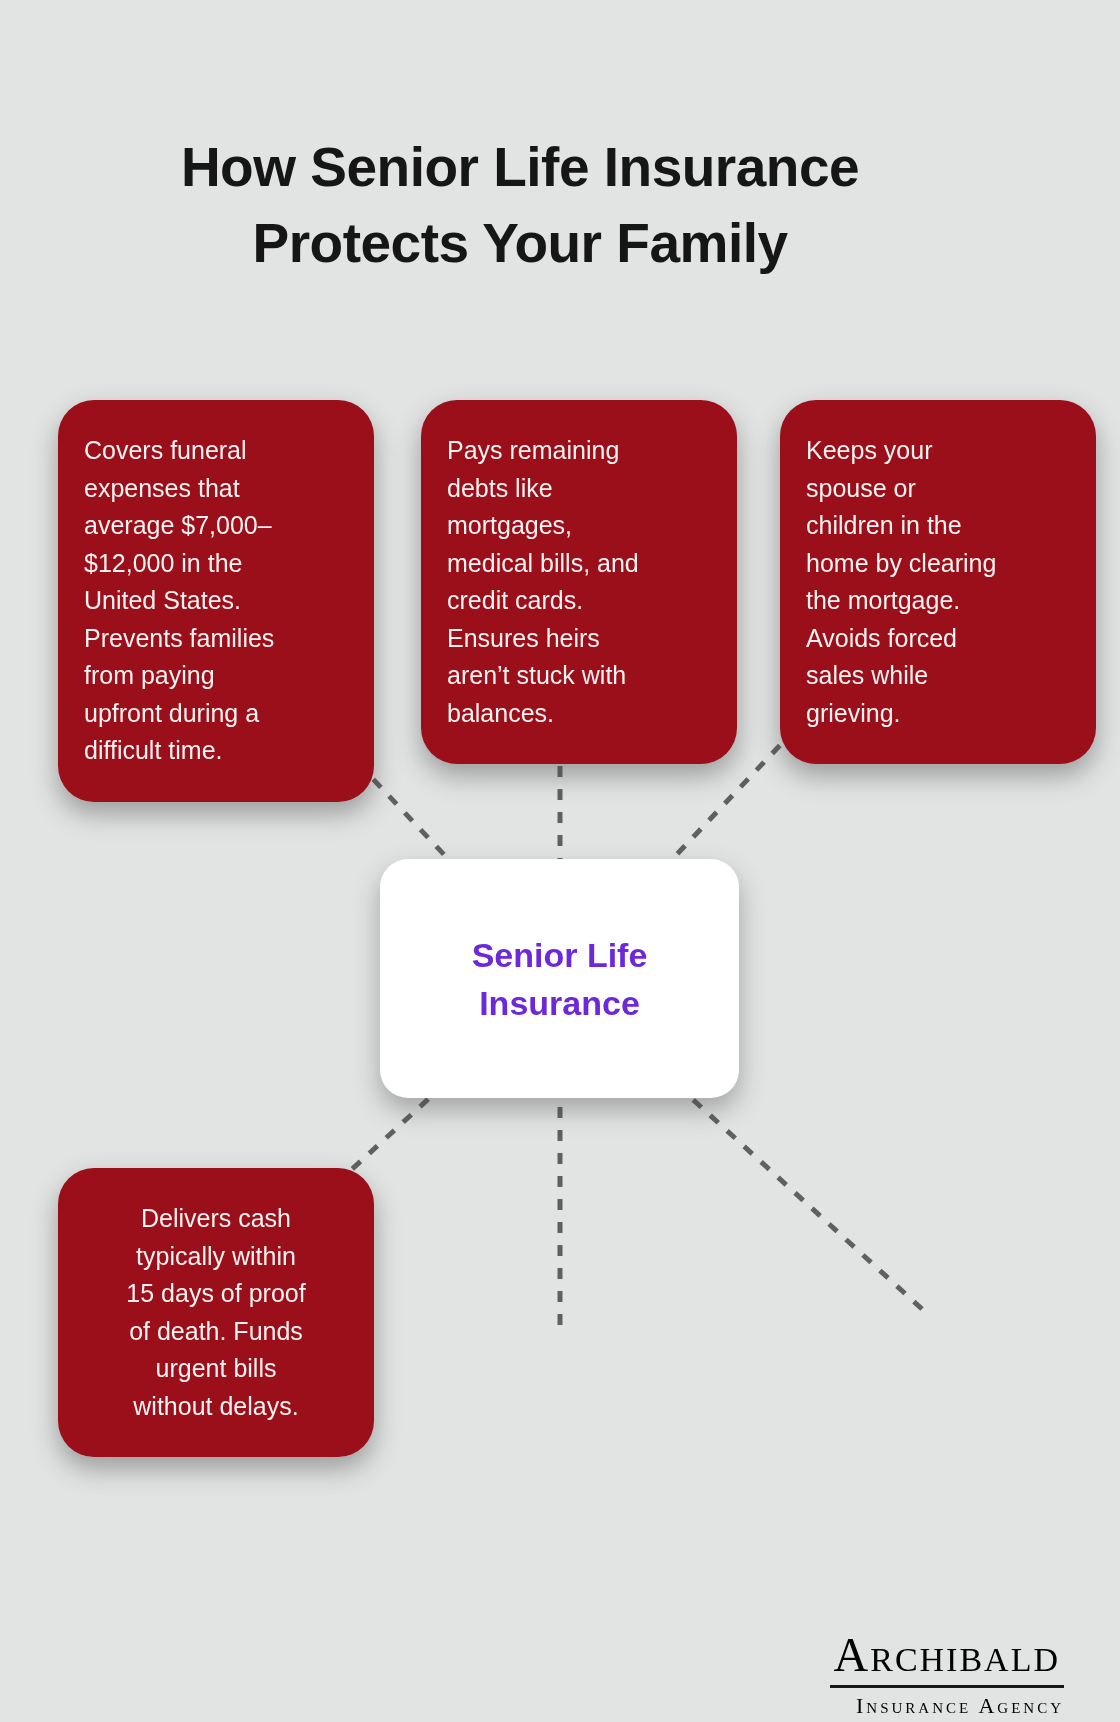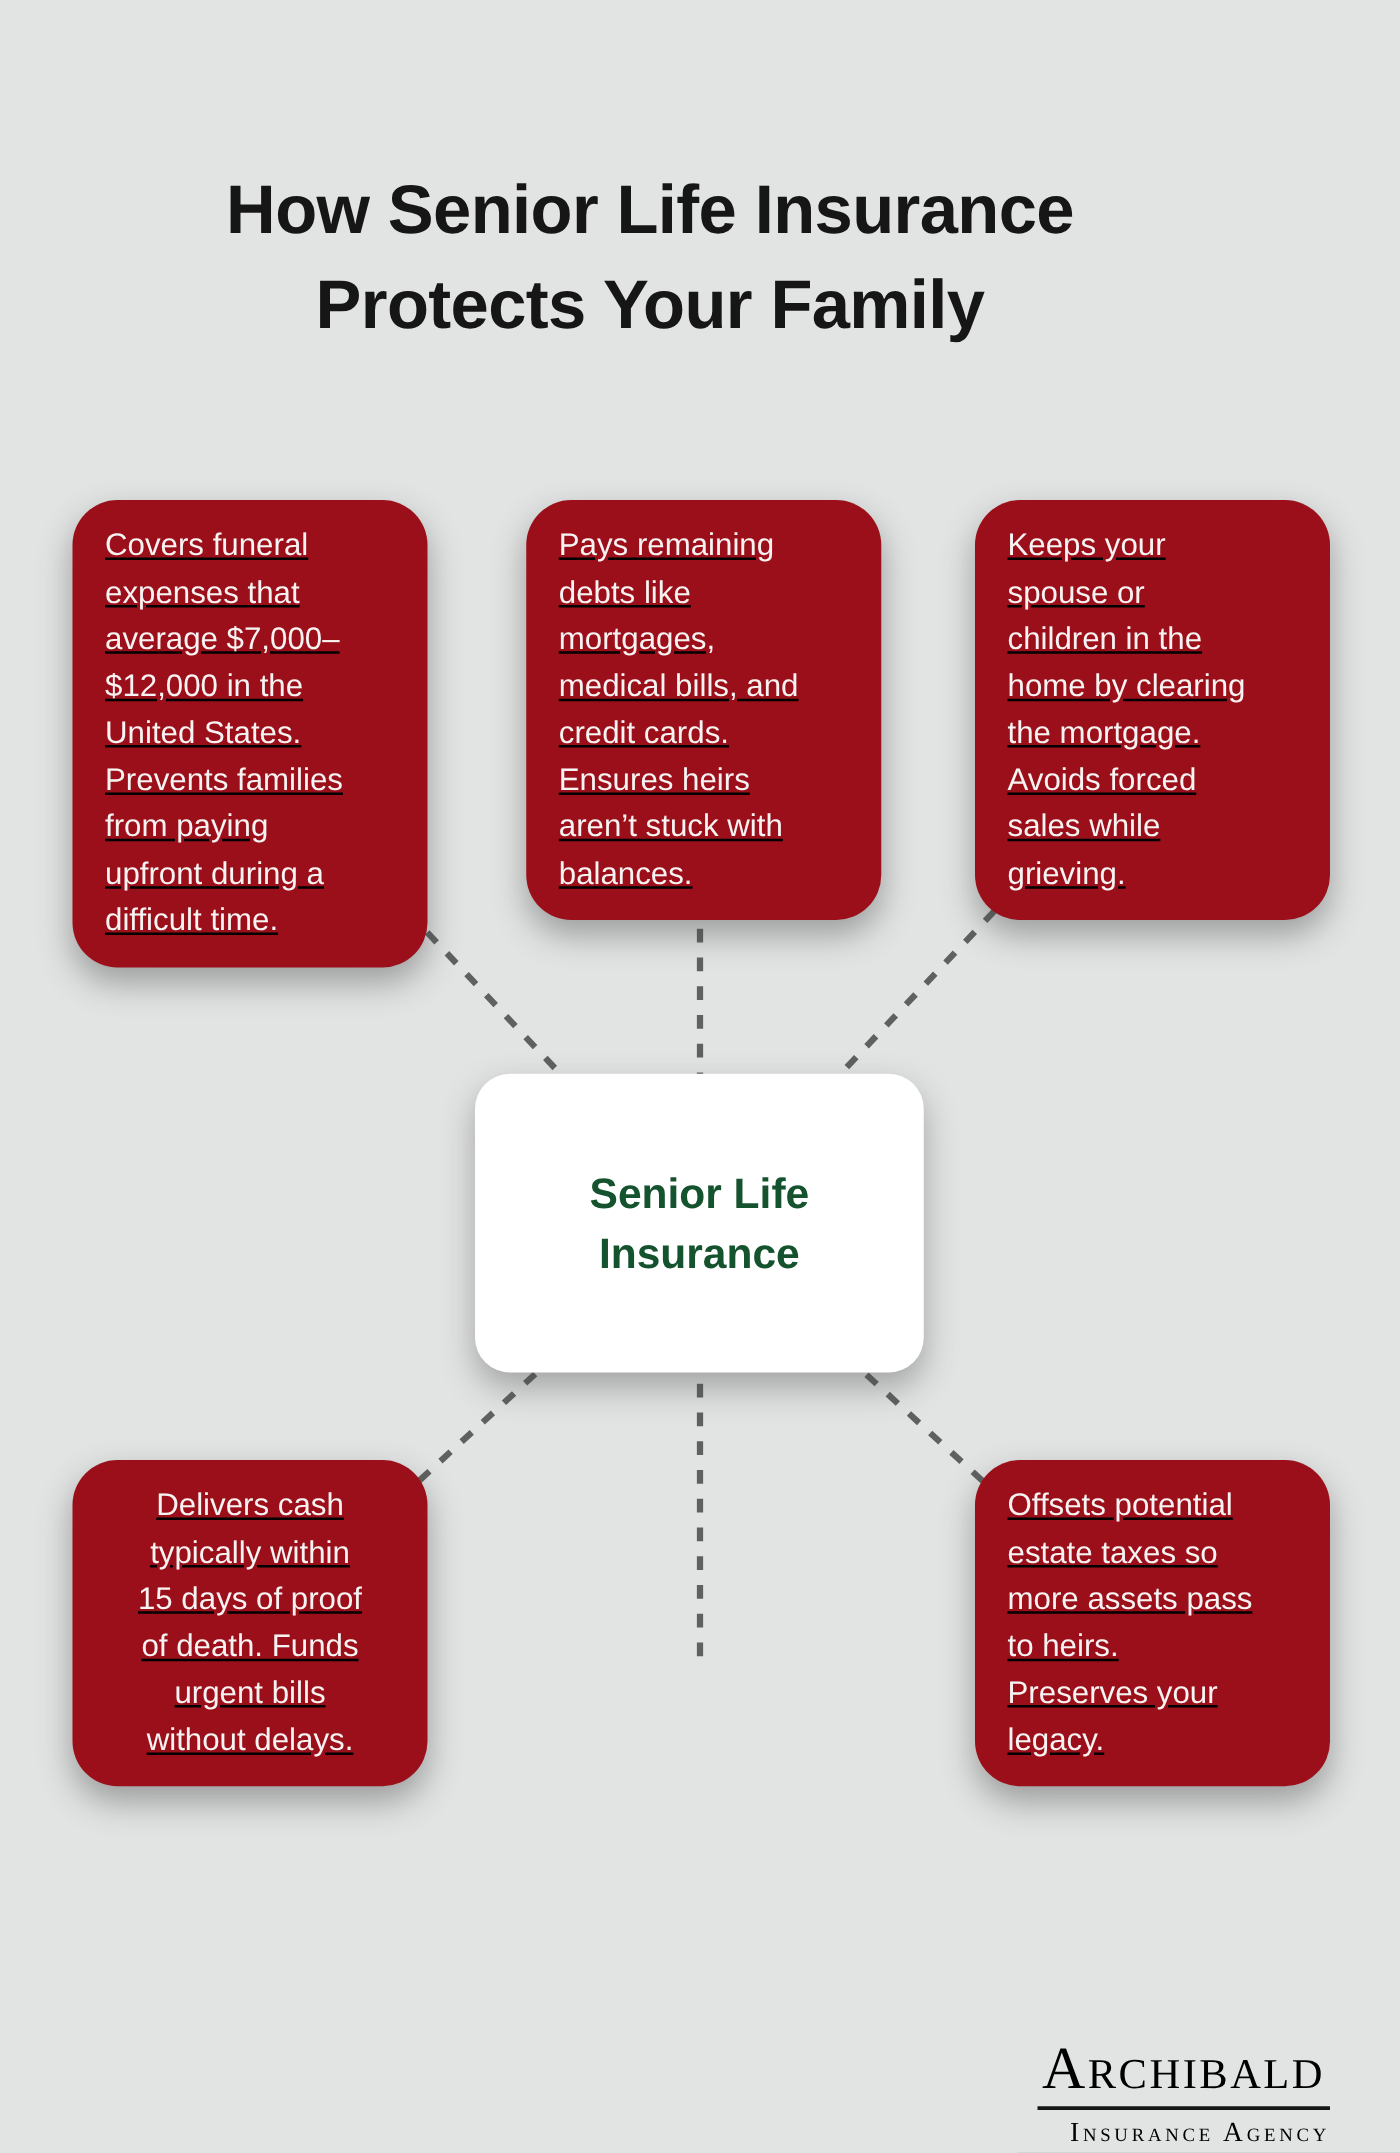--- a/index.html
+++ b/index.html
@@ -20,28 +20,27 @@
     line-height:76px;
     letter-spacing:-0.5px;
     color:#161616;
     white-space:pre-line;
   }
   .connectors{
     position:absolute;left:0;top:0;z-index:1;
   }
   .infobox{
     position:absolute;
-    width:284px;
+    width:316px;
     box-sizing:border-box;
-    padding:18px 26px;
+    padding:32px 26px;
     border-radius:36px;
     background:#9B0F1A;
     box-shadow:0 12px 26px rgba(70,70,70,0.45);
     z-index:2;
-    text-decoration:underline;
   }
   .infobox .box-text{
     color:#f7f3f2;
     font-size:25px;
     line-height:37.5px;
     white-space:pre-line;
   }
   .pos-b1{left:58px;top:400px;}
   .pos-b2{left:421px;top:400px;}
   .pos-b3{left:780px;top:400px;}
@@ -55,21 +54,21 @@
     background:#ffffff;
     border-radius:28px;
     box-shadow:0 12px 26px rgba(70,70,70,0.40);
     display:flex;align-items:center;justify-content:center;
     z-index:3;
   }
   .center-text{
     font-size:34px;
     font-weight:700;
     line-height:48px;
-    color:#14532d;
+    color:#6d28d9;
     text-align:center;
     white-space:pre-line;
   }
   .logo{
     position:absolute;
     right:56px;top:1630px;
     text-align:right;
     color:#000000;
     font-family:"Liberation Serif", serif;
     z-index:2;
@@ -147,28 +146,20 @@
   <div class="infobox pos-b4">
     <div class="box-text">Delivers cash
 typically within
 15 days of proof
 of death. Funds
 urgent bills
 without delays.</div>
   </div>
 
 
-  <div class="infobox pos-b6">
-    <div class="box-text">Offsets potential
-estate taxes so
-more assets pass
-to heirs.
-Preserves your
-legacy.</div>
-  </div>
 
   <div class="center-node">
     <div class="center-text">Senior Life
 Insurance</div>
   </div>
 
   <div class="logo">
     <span class="logo-name">Archibald</span>
     <span class="logo-tagline">Insurance Agency</span>
   </div>

